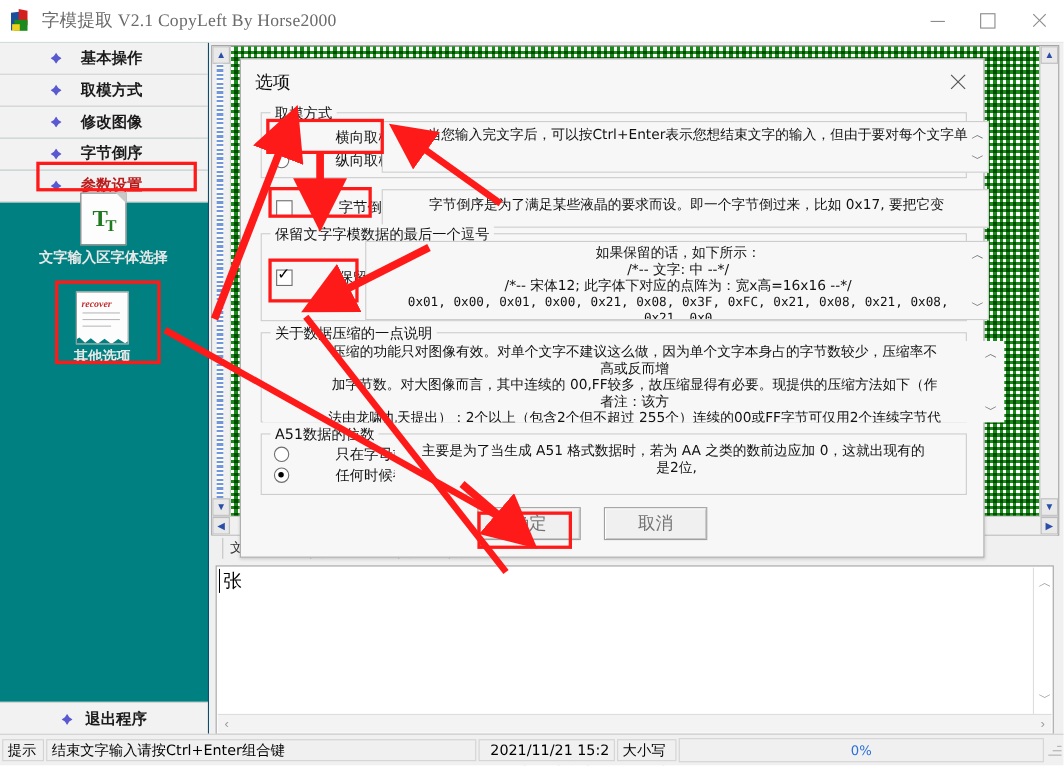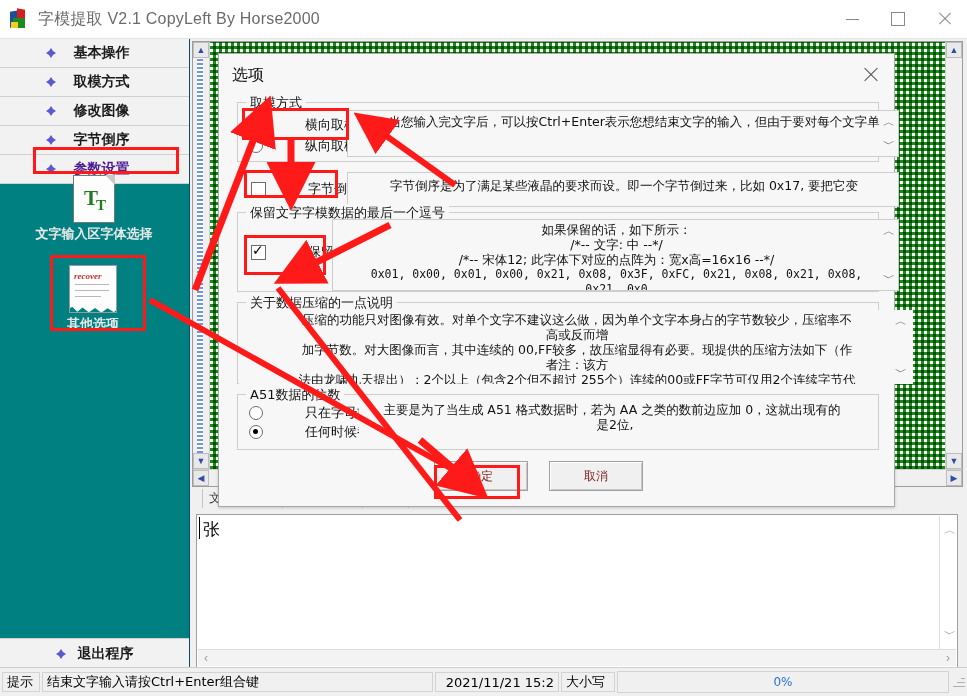--- a/index.html
+++ b/index.html
@@ -25,21 +25,21 @@
   .app-icon {
     width: 22px; height: 22px; margin-left: 8px; margin-right: 8px;
     position: relative; flex: 0 0 auto;
   }
   .app-icon .b1 { position:absolute; left:2px; top:3px; width:9px; height:16px; background:#1b4f9c; transform: skewY(-8deg); }
   .app-icon .b2 { position:absolute; left:9px; top:1px; width:8px; height:13px; background:#d41f1f; transform: skewY(12deg); }
   .app-icon .b3 { position:absolute; left:5px; top:10px; width:12px; height:10px; background:#1d8a1d; }
   .app-icon .b4 { position:absolute; left:3px; top:14px; width:7px; height:6px; background:#f0d020; }
   .title-text {
     font-size: 16px; color: #6b6b6b; letter-spacing: 0.2px;
-    font-family: Liberation Sans, sans-serif;
+    font-family: Liberation Serif, serif;
     white-space: nowrap;
   }
   .winbtns { margin-left: auto; display: flex; height: 38px; }
   .winbtn {
     width: 46px; height: 38px; display: flex; align-items: center; justify-content: center;
     color: #777; font-size: 14px;
   }
   .winbtn .glyph-min { display:block; width:13px; height:1px; background:#8a8a8a; }
   .winbtn .glyph-max { display:block; width:12px; height:12px; border:1px solid #8a8a8a; }
   .winbtn .glyph-close { display:block; position:relative; width:14px; height:14px; }
@@ -61,21 +61,21 @@
     border-bottom: 1px solid #d0d0d0;
     display: flex; align-items: center; justify-content: center;
     font-size: 14px; font-weight: bold; color: #1b1b1b;
     font-family: "DejaVu Sans", "Liberation Sans", sans-serif;
     position: relative;
   }
   .nav-item .diamond {
     position: absolute; left: 46px; top: 50%; margin-top: -5px;
     width: 10px; height: 10px;
   }
-  .nav-item.highlight { color: #4c1d95; }
+  .nav-item.highlight { color: #b91c1c; }
   .nav-label { margin-left: 14px; }
 
   .redbox { position: absolute; border: 3px solid #ff1a1a; box-sizing: border-box; pointer-events: none; }
 
   .exit-item {
     position: absolute; left: 0; bottom: 0; width: 189px; height: 29px;
     background: #f2f2f2; border-top: 1px solid #d0d0d0;
     display: flex; align-items: center; justify-content: center;
     font-size: 14px; font-weight: bold; color: #1b1b1b;
     font-family: "DejaVu Sans", "Liberation Sans", sans-serif;
@@ -277,21 +277,21 @@
     position: absolute; right: 3px; color: #6a6a6a; font-size: 12px;
   }
   .descbox .arr-up { top: 4px; }
   .descbox .arr-dn { bottom: 4px; }
   .mono { font-family: "DejaVu Sans Mono", "Liberation Mono", monospace; font-size: 11.5px; }
 
   .dlg-btn {
     position: absolute; height: 28px; background: #f0f0f0;
     border: 1px solid #a0a0a0; box-shadow: inset 1px 1px 0 #fff, inset -1px -1px 0 #c8c8c8;
     display: flex; align-items: center; justify-content: center;
-    font-size: 12px; color: #7f1d1d;
+    font-size: 16px; color: #737373;
     font-family: "DejaVu Sans", "Liberation Sans", sans-serif;
   }
 
   
   .arrow-svg { position: absolute; left: 0; top: 0; width: 967px; height: 696px; pointer-events: none; }
 </style>
 </head>
 <body>
 
 <div id="app">

